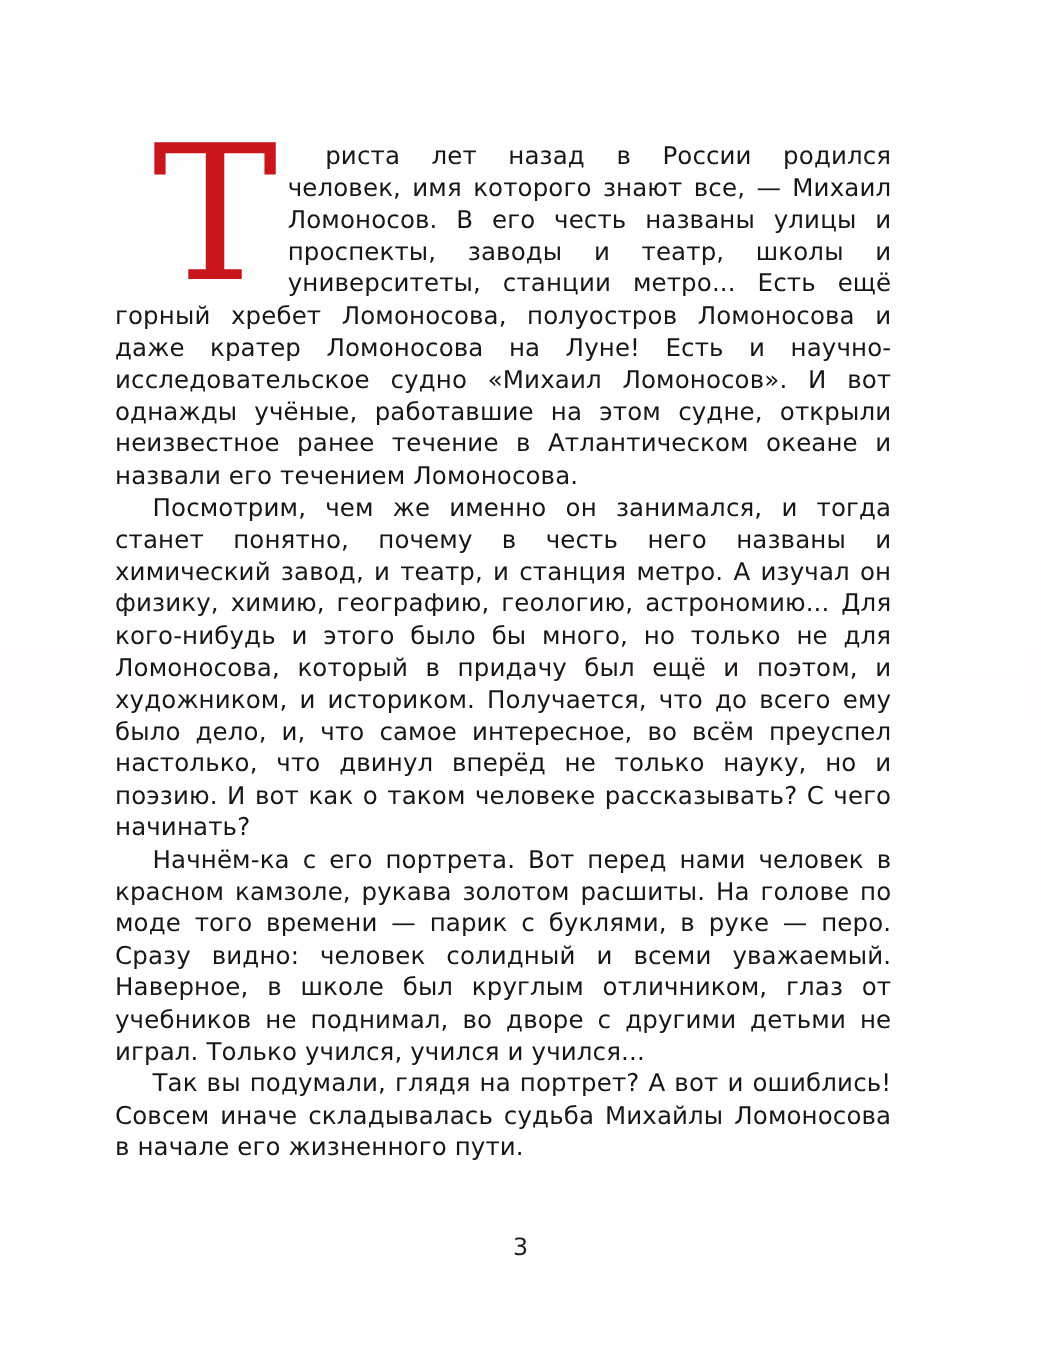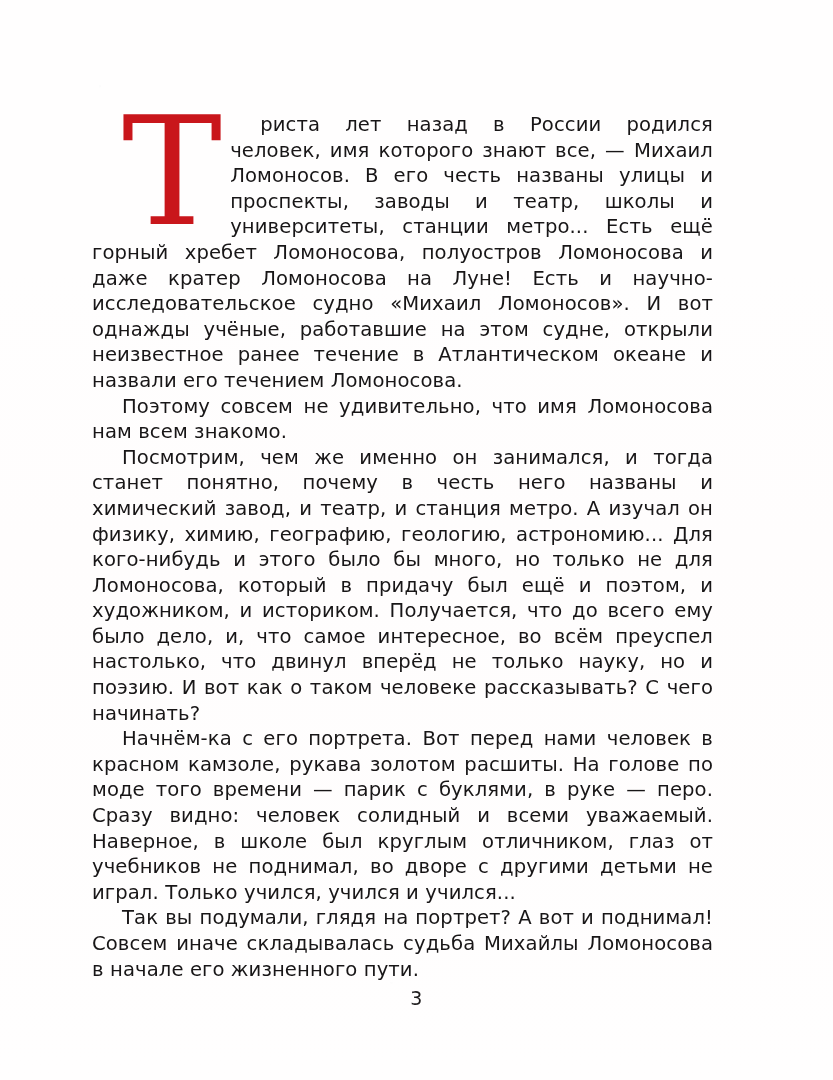--- a/index.html
+++ b/index.html
@@ -86,25 +86,24 @@
 <body>
 
 <div class="page">
 
   <div class="paper-grain"></div>
 
   <div class="textblock">
 
     <p class="p-dropcap"><span class="dropcap">Т</span><span>риста лет назад в России родился человек, имя которого знают все, — Михаил Ломоносов. В его честь названы улицы и проспекты, заводы и театр, школы и университеты, станции метро... Есть ещё горный хребет Ломоносова, полуостров Ломоносова и даже кратер Ломоносова на Луне! Есть и научно-исследовательское судно «Михаил Ломоносов». И вот однажды учёные, работавшие на этом судне, открыли неизвестное ранее течение в Атлантическом океане и назвали его течением Ломоносова.</span></p>
 
-    <p>Поэтому совсем не удивительно, что имя Ломоносова нам всем знакомо.</p>
 
     <p>Посмотрим, чем же именно он занимался, и тогда станет понятно, почему в честь него названы и химический завод, и театр, и станция метро. А изучал он физику, химию, географию, геологию, астрономию... Для кого-нибудь и этого было бы много, но только не для Ломоносова, который в придачу был ещё и поэтом, и художником, и историком. Получается, что до всего ему было дело, и, что самое интересное, во всём преуспел настолько, что двинул вперёд не только науку, но и поэзию. И вот как о таком человеке рассказывать? С чего начинать?</p>
 
     <p>Начнём-ка с его портрета. Вот перед нами человек в красном камзоле, рукава золотом расшиты. На голове по моде того времени — парик с буклями, в руке — перо. Сразу видно: человек солидный и всеми уважаемый. Наверное, в школе был круглым отличником, глаз от учебников не поднимал, во дворе с другими детьми не играл. Только учился, учился и учился...</p>
 
-    <p>Так вы подумали, глядя на портрет? А вот и поднимал! Совсем иначе складывалась судьба Михайлы Ломоносова в начале его жизненного пути.</p>
+    <p>Так вы подумали, глядя на портрет? А вот и ошиблись! Совсем иначе складывалась судьба Михайлы Ломоносова в начале его жизненного пути.</p>
 
   </div>
 
   <div class="pagenum">3</div>
 
 </div>
 
 </body></html>

